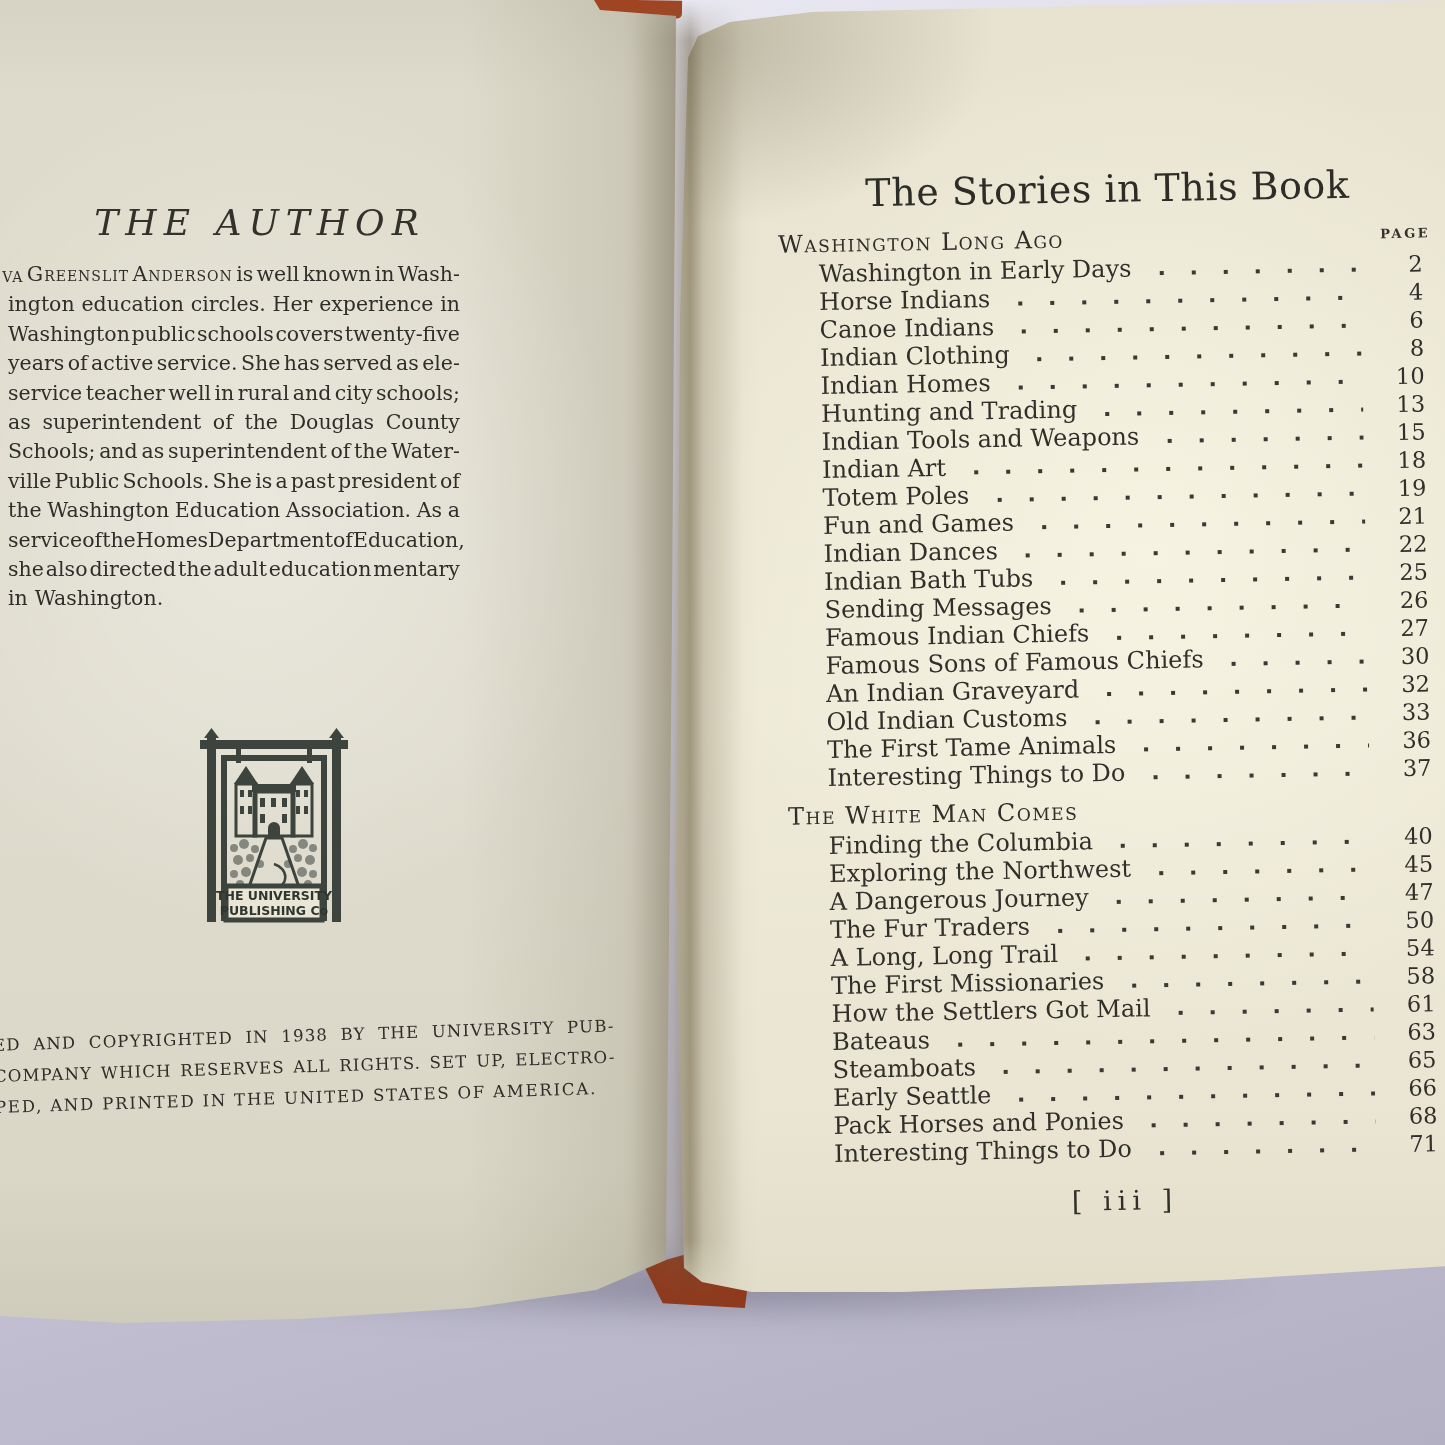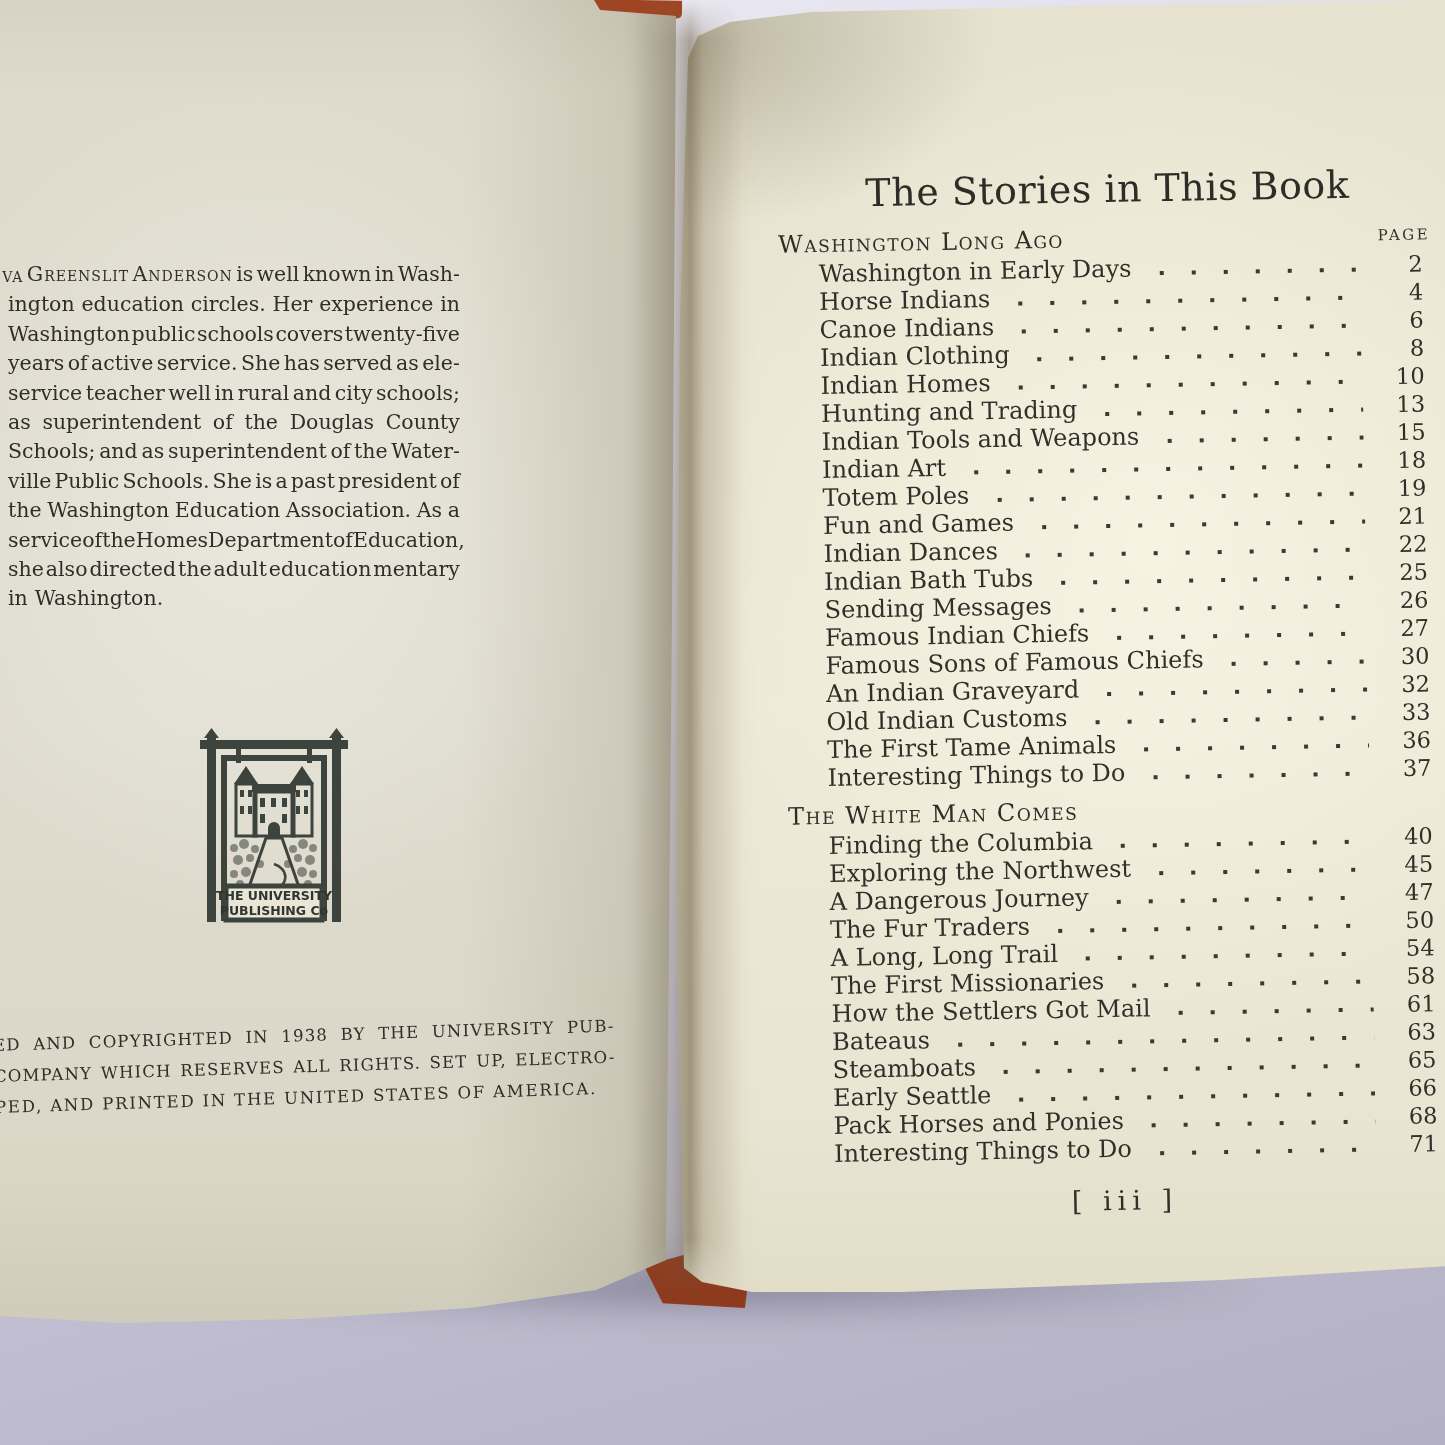--- a/index.html
+++ b/index.html
@@ -71,21 +71,21 @@
   }
   .right-page::before{
     content:"";position:absolute;left:0;top:0;width:460px;height:320px;
     background:radial-gradient(ellipse 420px 260px at 30px 40px,rgba(92,82,60,.30),rgba(92,82,60,.10) 48%,rgba(92,82,60,0) 72%);
   }
   .right-content{
     position:absolute;left:112px;top:0;width:660px;height:1300px;
     transform:rotate(-1deg);transform-origin:50% 0;
   }
   .toc-main-title{margin-top:165px;text-align:center;font-size:38px;line-height:48px;letter-spacing:.5px;color:#2e2c27;}
-  .page-column-label{position:absolute;top:231px;right:8px;font-size:15px;letter-spacing:2.5px;color:#33312c;}
+  .page-column-label{position:absolute;top:231px;right:8px;font-size:13px;letter-spacing:2.5px;color:#33312c;font-weight:bold;}
   .toc-heading{font-size:24px;height:30px;margin-top:12px;font-variant:small-caps;letter-spacing:1.5px;color:#2f2d28;}
   .toc-heading.gap{margin-top:10px;}
   .toc-row{display:flex;align-items:baseline;margin-left:40px;height:28px;font-size:24px;color:#312f2a;}
   .toc-entry-title{white-space:nowrap;padding-right:12px;}
   .toc-leader{
     flex:1 1 auto;height:28px;margin:0 4px 0 2px;align-self:center;
     background-image:radial-gradient(circle 2.2px at 16px 19px,#3b3934 98%,rgba(0,0,0,0) 100%);
     background-size:32px 28px;background-repeat:repeat-x;
   }
   .toc-page-num{width:58px;text-align:right;padding-right:16px;font-size:22.5px;}
@@ -103,20 +103,21 @@
   .logo-text{fill:#2f352f;font-family:"DejaVu Sans",sans-serif;font-weight:bold;}
 </style>
 </head>
 <body data-interactable="false">
 
 <div class="book-shadow" data-interactable="false"></div>
 <div class="spine-top" data-interactable="false"></div>
 <div class="cover-corner" data-interactable="false"></div>
 
 <div class="left-page" data-interactable="false">
+  <div class="author-title" data-interactable="false">THE AUTHOR</div>
   <div class="author-paragraph" data-interactable="false">
       <div class="para-line" data-interactable="false">
         <span data-interactable="false" class="sc"><span class="initial">E</span>va</span>
         <span data-interactable="false" class="sc">Greenslit</span>
         <span data-interactable="false" class="sc">Anderson</span>
         <span data-interactable="false">is</span>
         <span data-interactable="false">well</span>
         <span data-interactable="false">known</span>
         <span data-interactable="false">in</span>
         <span data-interactable="false">Wash-</span>

